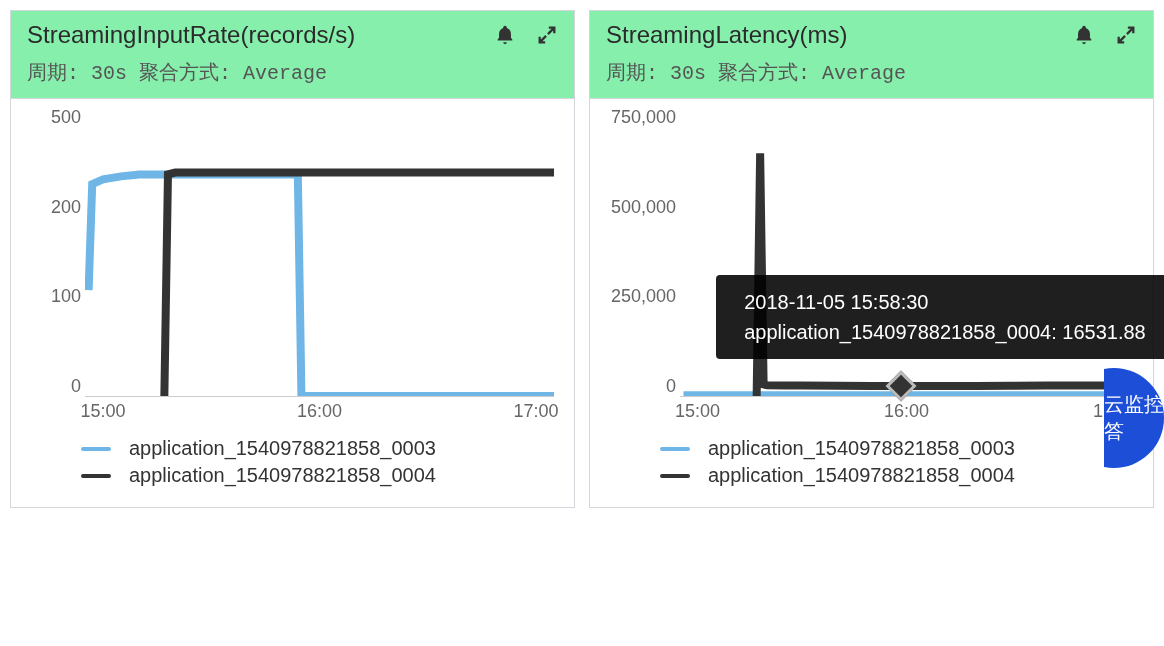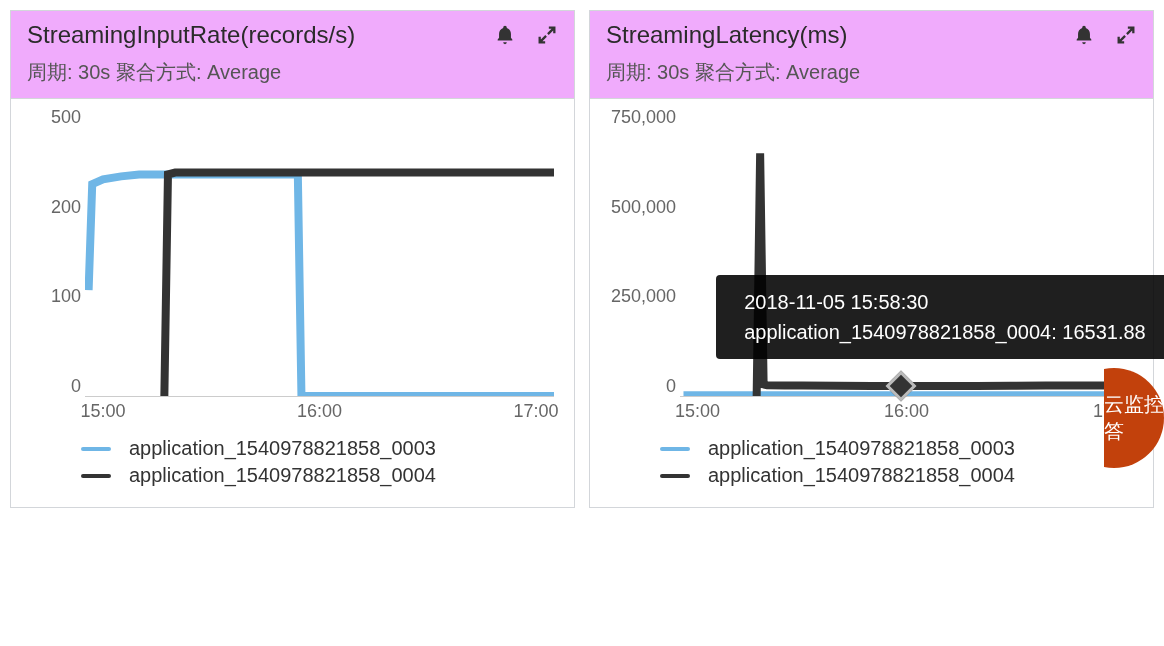--- a/index.html
+++ b/index.html
@@ -12,21 +12,21 @@
   .panels {
     display: flex;
     gap: 14px;
   }
   .panel {
     flex: 1;
     border: 1px solid #d3d6da;
     background: #fff;
   }
   .panel-header {
-    background: #f0abfc;
+    background: #86efac;
     border-bottom: 1px solid #d3d6da;
     padding: 10px 16px 12px 16px;
   }
   .panel-header .row1 {
     display: flex;
     align-items: center;
     justify-content: space-between;
   }
   .panel-title {
     font-size: 24px;
@@ -41,20 +41,21 @@
   .icon-btn {
     width: 22px;
     height: 22px;
     cursor: pointer;
     color: #333;
   }
   .panel-subtitle {
     margin-top: 10px;
     font-size: 20px;
     color: #555;
+    font-family: Liberation Mono, monospace;
   }
   .chart-area {
     position: relative;
     padding: 8px 10px 16px 10px;
   }
   .plot-wrap {
     position: relative;
     height: 320px;
     margin-left: 64px;
     margin-right: 10px;
@@ -130,21 +131,21 @@
     background: #333;
     border: 3px solid #bbb;
     z-index: 4;
   }
   .floating-badge {
     position: absolute;
     right: 0;
     bottom: 50px;
     width: 100px; height: 100px;
     border-radius: 50%;
-    background: #c2410c;
+    background: #1d4ed8;
     color: #fff;
     font-size: 20px;
     display: flex;
     align-items: center;
     justify-content: center;
     clip-path: inset(0 0 0 40%);
     padding-left: 40px;
   }
 </style>
 </head>

